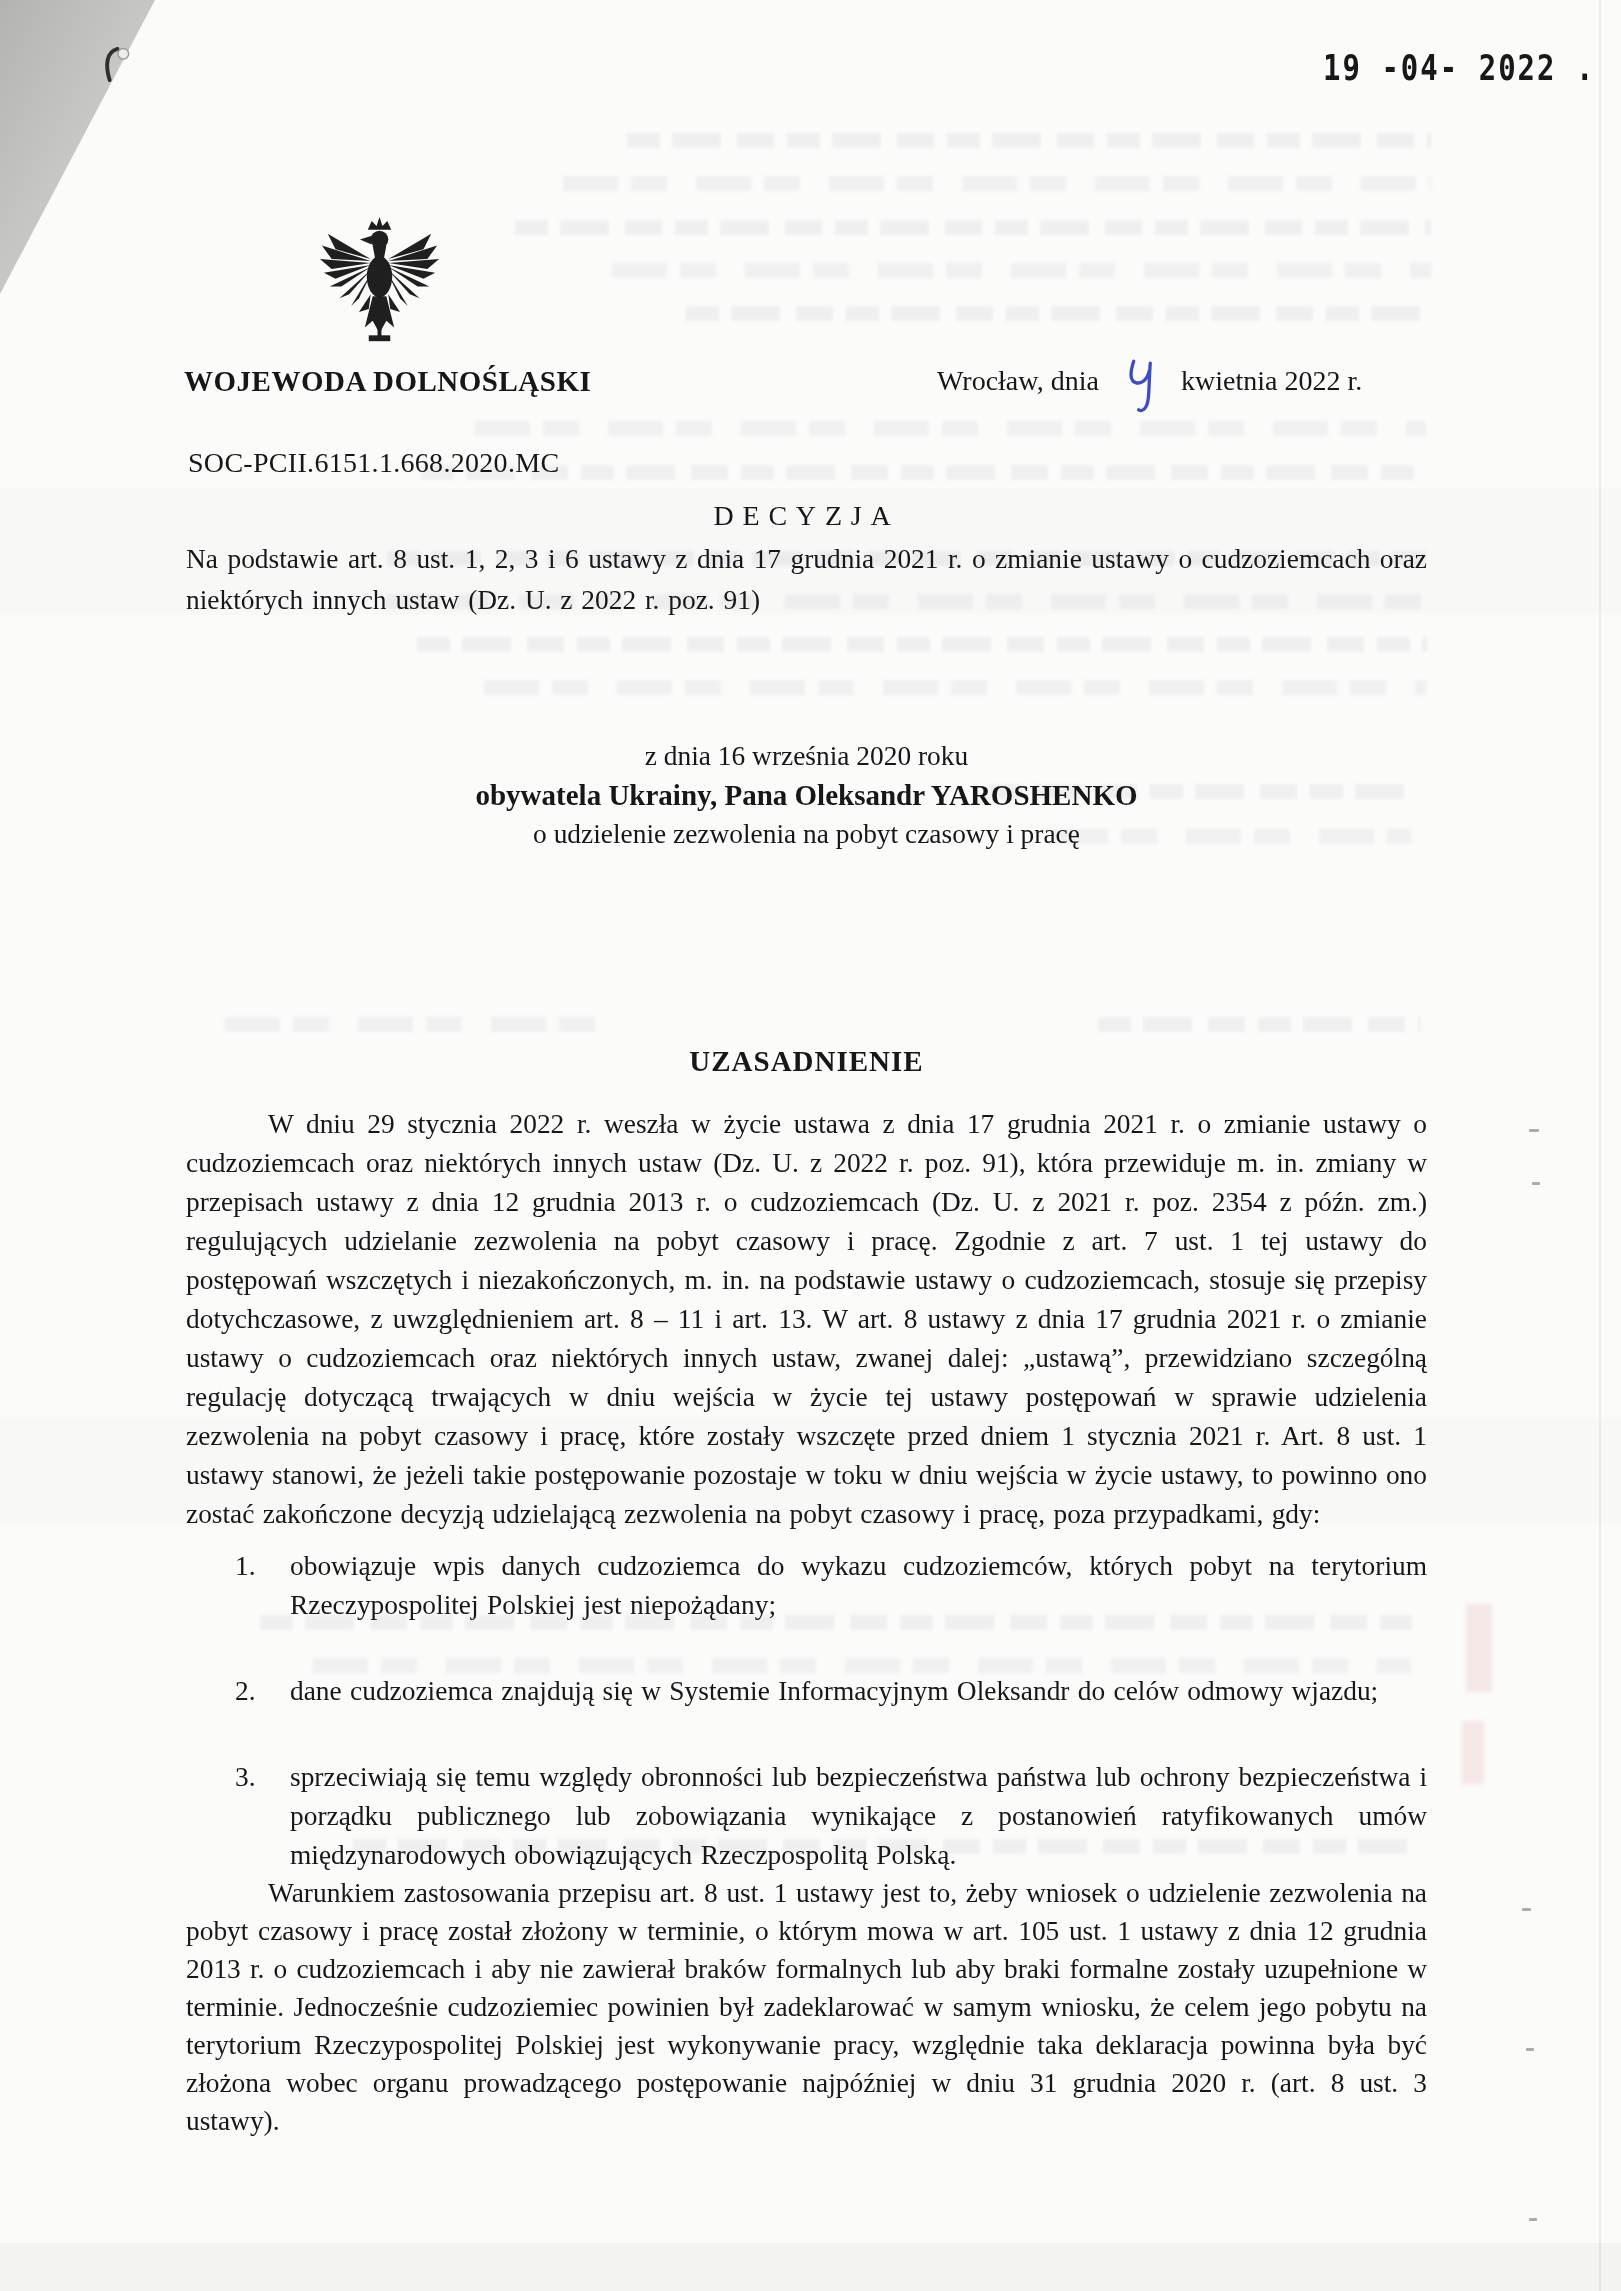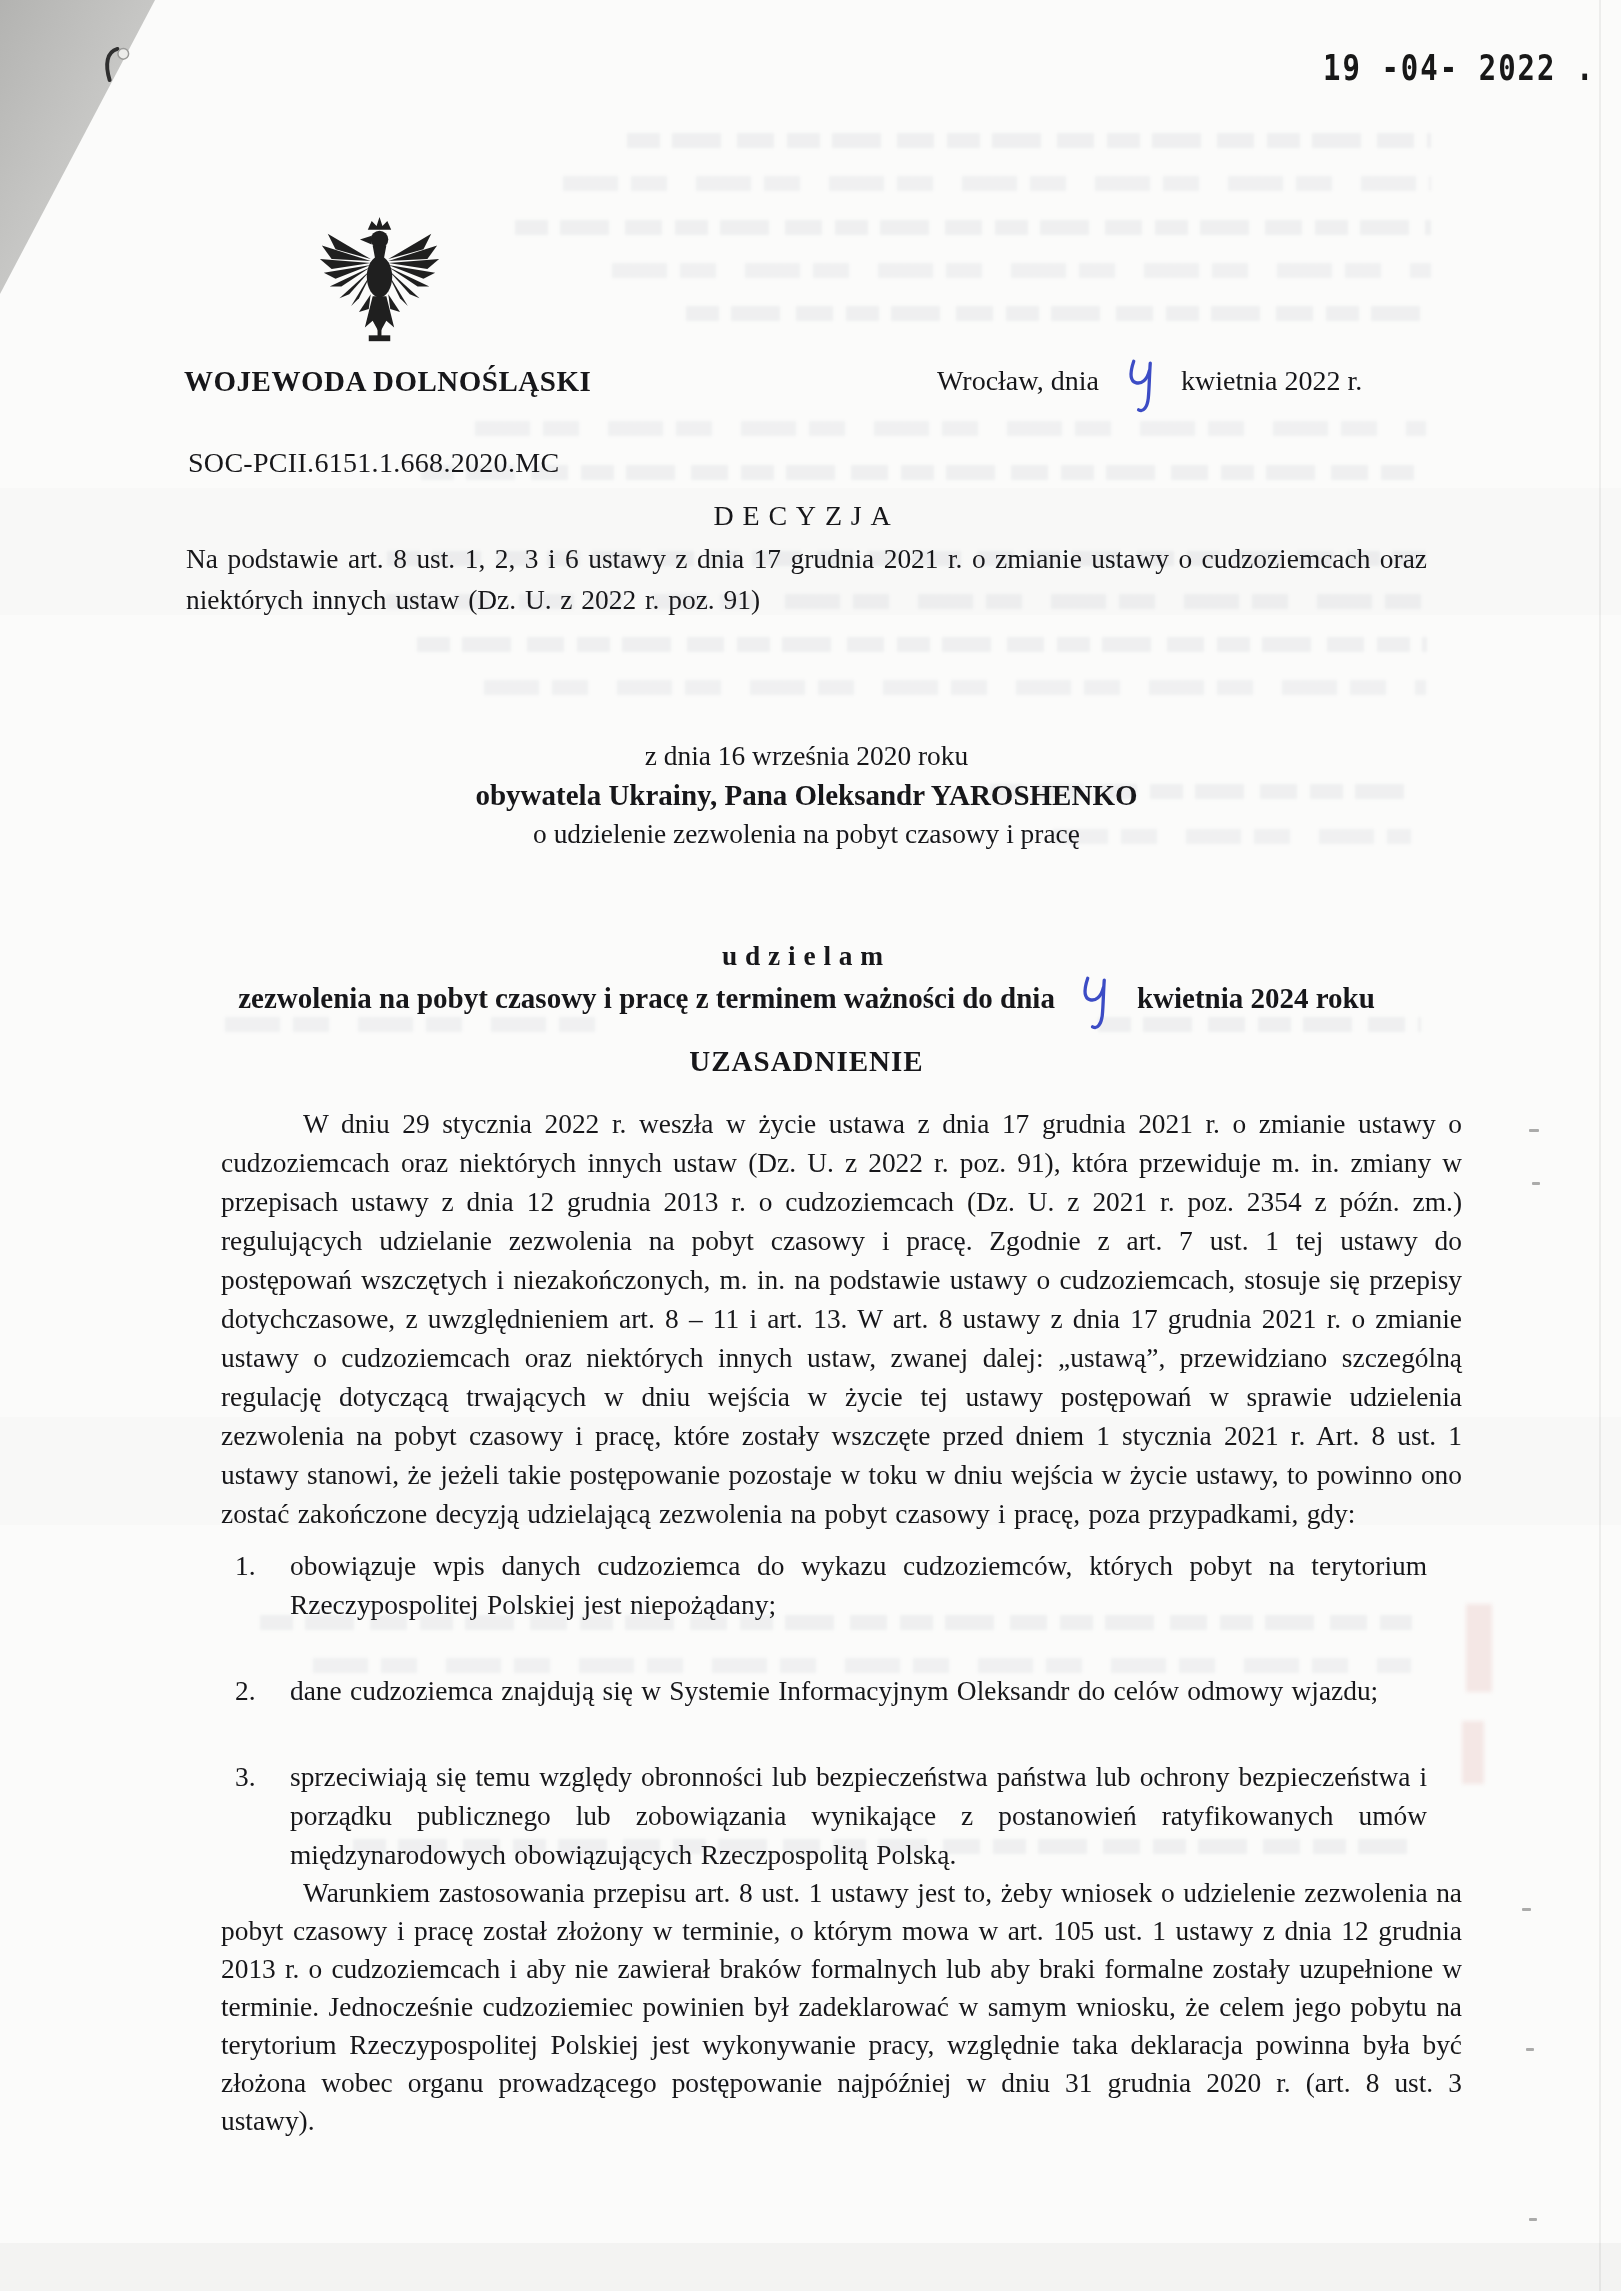--- a/index.html
+++ b/index.html
@@ -45,21 +45,21 @@
   .appblock .sp{letter-spacing:6.9px;word-spacing:7.8px;}
   .appblock .b{font-weight:bold;font-size:29px;}
 
   .decblock{top:937px;text-align:center;font-weight:bold;}
   .decblock .verb{font-size:27.4px;letter-spacing:7.8px;line-height:39px;}
   .decblock .scope{font-size:29px;line-height:45px;display:flex;justify-content:center;align-items:flex-start;white-space:nowrap;}
   .decblock .hand{margin:-5.9px 23.5px 0 23.5px;}
 
   .uzas{top:1045px;text-align:center;font-size:29px;font-weight:bold;letter-spacing:1px;}
 
-  .para{font-size:27.4px;text-align:justify;text-align-last:left;word-spacing:1.5px;margin-left:35px;}
+  .para{font-size:27.4px;text-align:justify;text-align-last:left;word-spacing:1.5px;}
   .p1{top:1105px;line-height:39px;text-indent:82px;}
   .p2{top:1874px;line-height:38px;text-indent:82px;}
 
   .list{top:1547px;}
   .li{display:flex;font-size:27.4px;line-height:39px;margin-bottom:47px;}
   .li-num{flex:0 0 104px;padding-left:49px;box-sizing:border-box;}
   .li-text{flex:1;text-align:justify;text-align-last:left;word-spacing:1.5px;}
 </style>
 </head>
 <body>
@@ -151,31 +151,20 @@
   <div class="content title">DECYZJA</div>
 
   <div class="content legal">Na podstawie art. 8 ust. 1, 2, 3 i 6 ustawy z dnia 17 grudnia 2021 r. o zmianie ustawy o cudzoziemcach oraz niektórych innych ustaw (Dz. U. z 2022 r. poz. 91)</div>
 
   <div class="content appblock">
     <div class="l">z dnia 16 września 2020 roku</div>
     <div class="l b">obywatela Ukrainy, Pana Oleksandr YAROSHENKO</div>
     <div class="l">o udzielenie zezwolenia na pobyt czasowy i pracę</div>
   </div>
 
-  <div class="content decblock">
-    <div class="verb">udzielam</div>
-    <div class="scope">
-      <span>zezwolenia na pobyt czasowy i pracę z terminem ważności do dnia</span>
-      <svg class="hand" width="35" height="65" viewBox="0 0 36 66" aria-label="4">
-        <path d="M10 8 C6 20 6 28 12 30 C18 32 24 27 26 18" stroke="#3c4cc5" stroke-width="3.4" fill="none" stroke-linecap="round"></path>
-        <path d="M27 10 C26 24 26 36 25 46 C24 55 20 61 15 58" stroke="#3c4cc5" stroke-width="3.4" fill="none" stroke-linecap="round"></path>
-      </svg>
-      <span>kwietnia 2024 roku</span>
-    </div>
-  </div>
 
   <div class="content uzas">UZASADNIENIE</div>
 
   <div class="content para p1">W dniu 29 stycznia 2022 r. weszła w życie ustawa z dnia 17 grudnia 2021 r. o zmianie ustawy o cudzoziemcach oraz niektórych innych ustaw (Dz. U. z 2022 r. poz. 91), która przewiduje m. in. zmiany w przepisach ustawy z dnia 12 grudnia 2013 r. o cudzoziemcach (Dz. U. z 2021 r. poz. 2354 z późn. zm.) regulujących udzielanie zezwolenia na pobyt czasowy i pracę. Zgodnie z art. 7 ust. 1 tej ustawy do postępowań wszczętych i niezakończonych, m. in. na podstawie ustawy o cudzoziemcach, stosuje się przepisy dotychczasowe, z uwzględnieniem art. 8 – 11 i art. 13. W art. 8 ustawy z dnia 17 grudnia 2021 r. o zmianie ustawy o cudzoziemcach oraz niektórych innych ustaw, zwanej dalej: „ustawą”, przewidziano szczególną regulację dotyczącą trwających w dniu wejścia w życie tej ustawy postępowań w sprawie udzielenia zezwolenia na pobyt czasowy i pracę, które zostały wszczęte przed dniem 1 stycznia 2021 r. Art. 8 ust. 1 ustawy stanowi, że jeżeli takie postępowanie pozostaje w toku w dniu wejścia w życie ustawy, to powinno ono zostać zakończone decyzją udzielającą zezwolenia na pobyt czasowy i pracę, poza przypadkami, gdy:</div>
 
   <div class="content list">
     <div class="li">
       <span class="li-num">1.</span>
       <span class="li-text">obowiązuje wpis danych cudzoziemca do wykazu cudzoziemców, których pobyt na terytorium Rzeczypospolitej Polskiej jest niepożądany;</span>
     </div>

